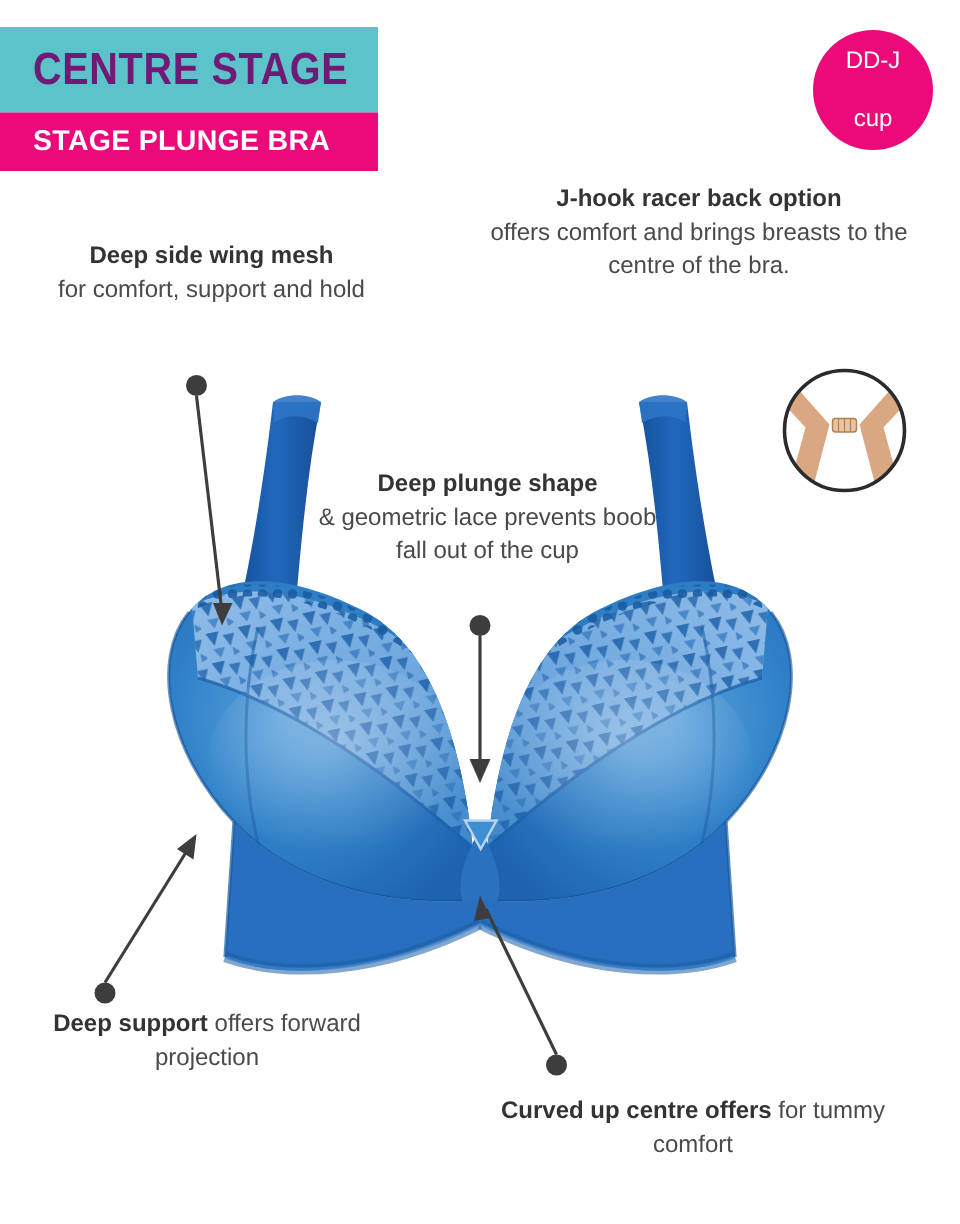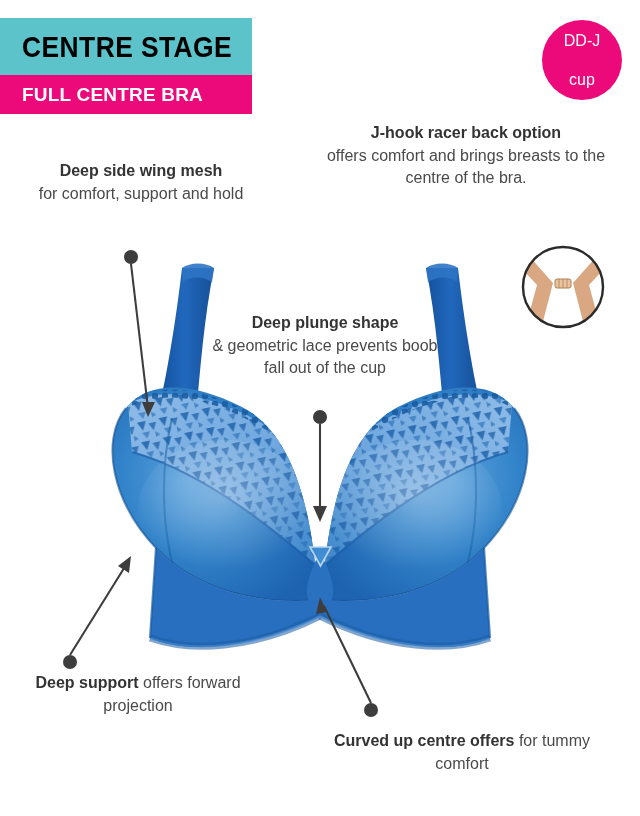--- a/index.html
+++ b/index.html
@@ -18,21 +18,21 @@
 
   
   #header-banners {
     position: absolute;
     left: 0;
     top: 18px;
     width: 252px;
   }
   #banner-title {
     background: #5cc3cb;
-    color: #000000;
+    color: #701a75;
     height: 57px;
     display: flex;
     align-items: center;
     padding-left: 22px;
     box-sizing: border-box;
   }
   #banner-title-text {
     font-size: 30px;
     font-weight: bold;
     letter-spacing: 0.5px;
@@ -115,21 +115,21 @@
   }
 </style>
 </head>
 <body>
 
 <div id="header-banners">
   <div id="banner-title">
     <span id="banner-title-text">CENTRE STAGE</span>
   </div>
   <div id="banner-subtitle">
-    <span id="banner-subtitle-text">FULL CENTRE BRA</span>
+    <span id="banner-subtitle-text">STAGE PLUNGE BRA</span>
   </div>
 </div>
 
 <div id="cup-badge">
   <span>DD-J</span>
   <span>cup</span>
 </div>
 
 <div class="annotation" id="annot-wing">
   <span class="lead">Deep side wing mesh</span>

